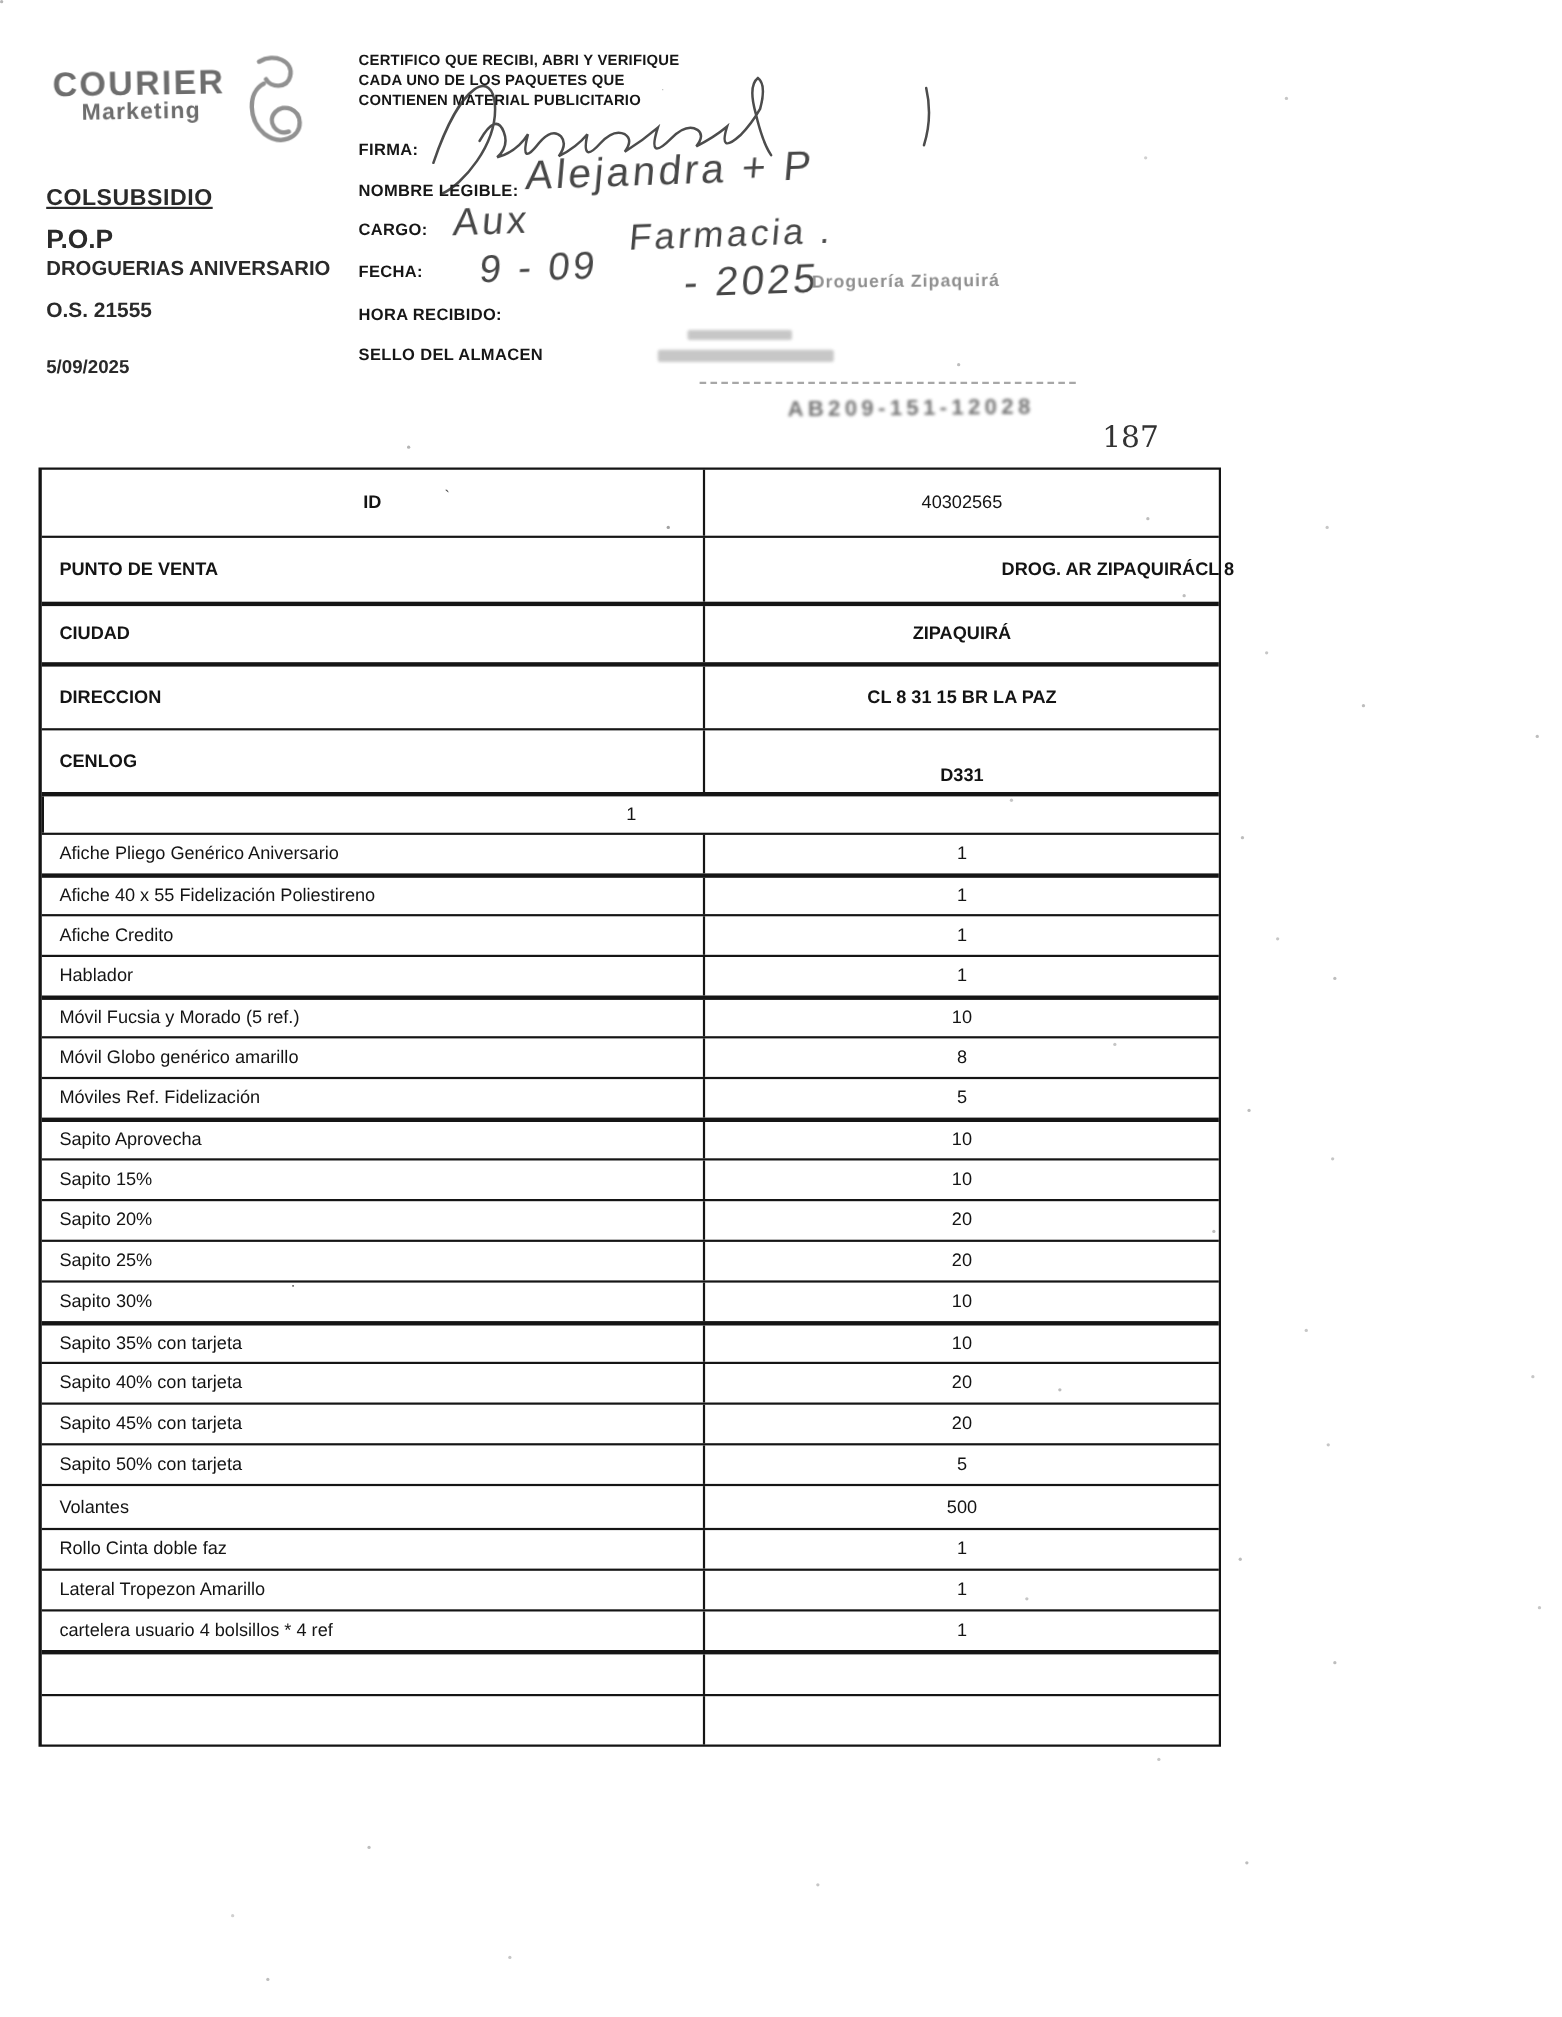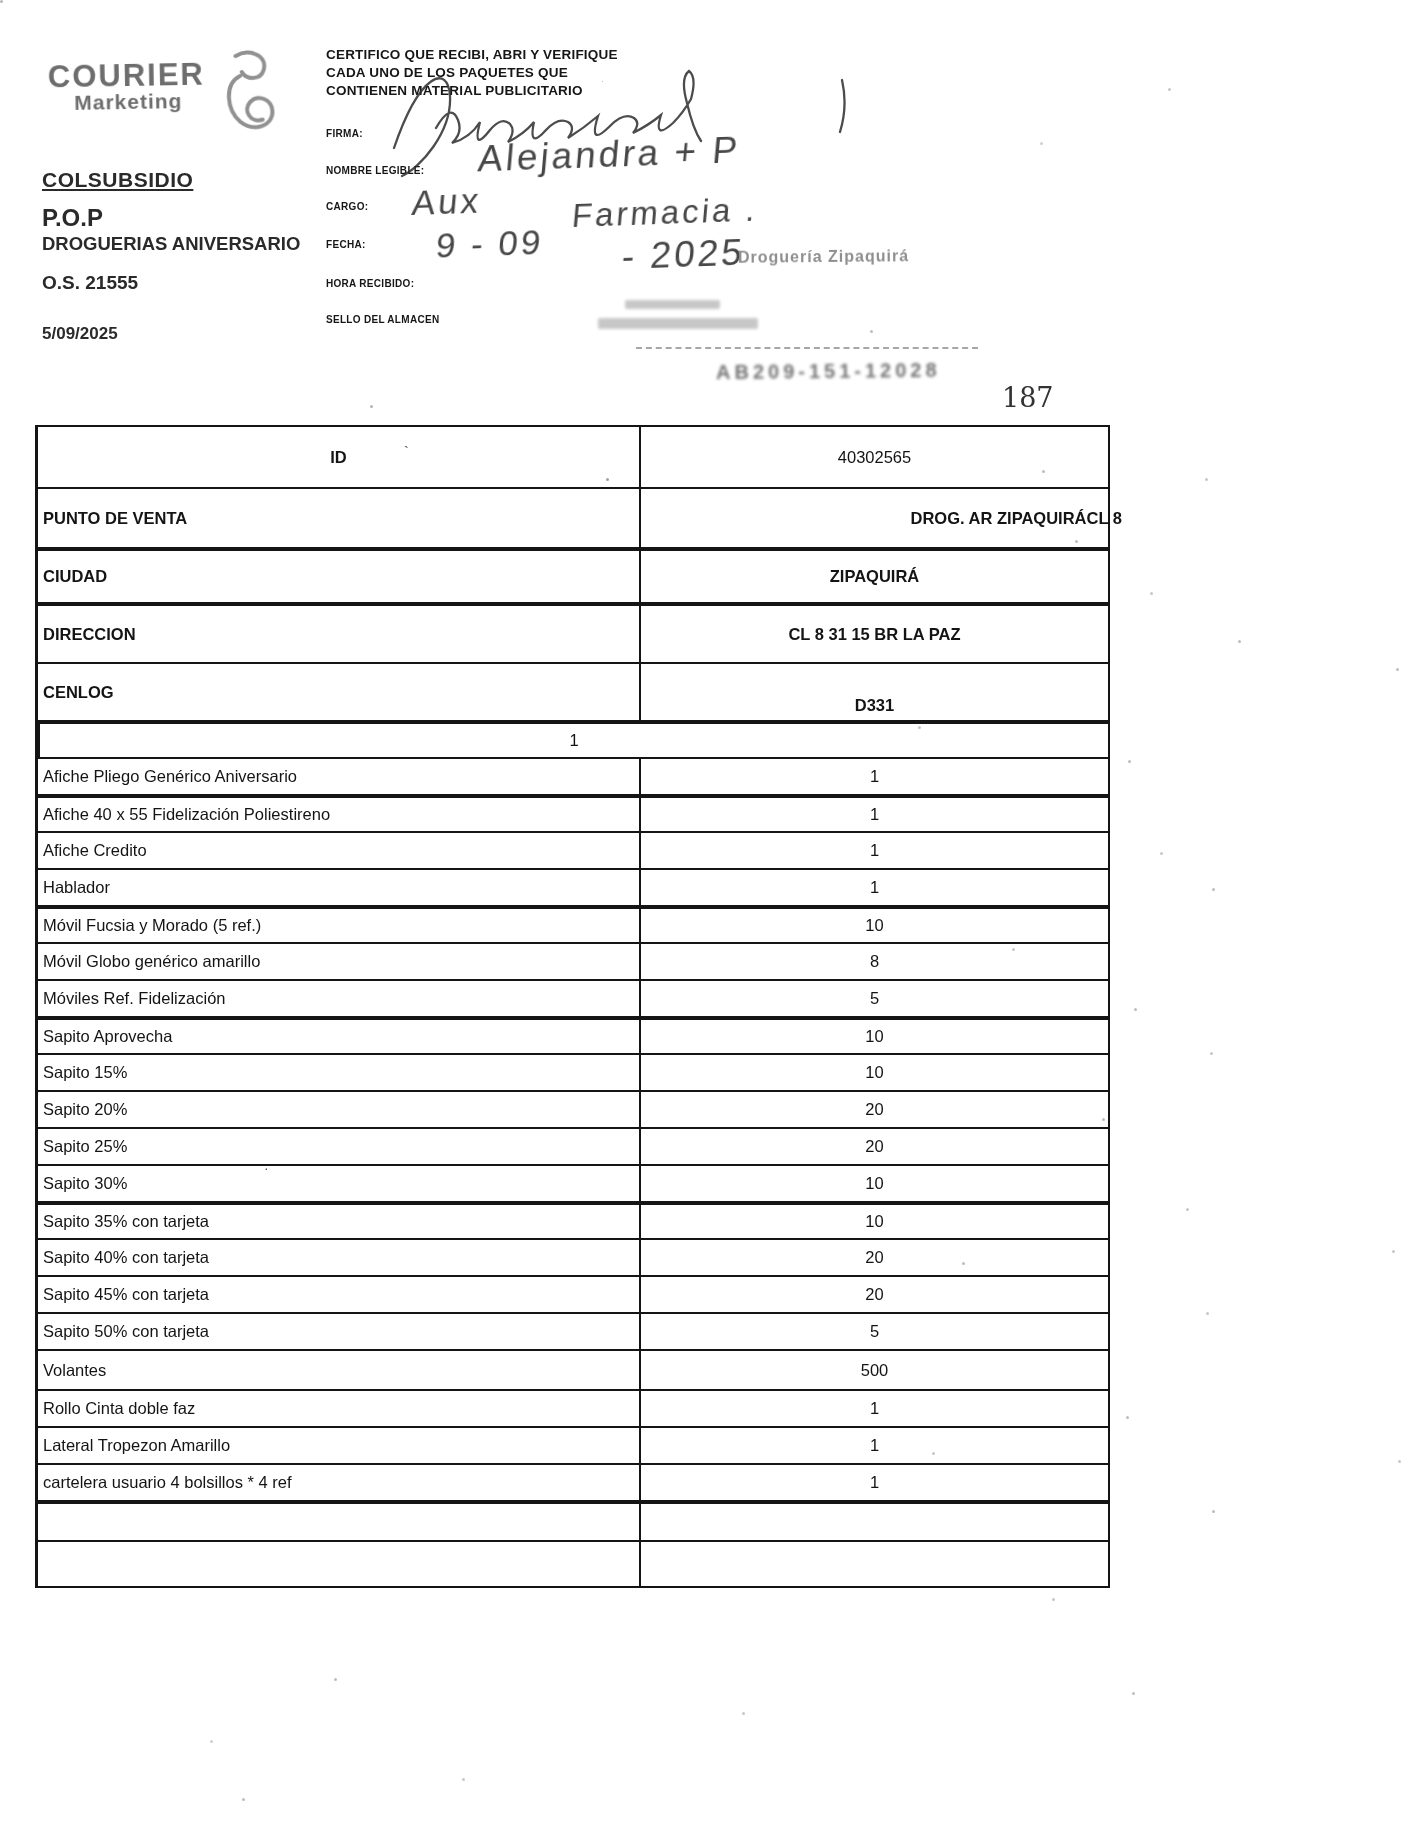--- a/index.html
+++ b/index.html
@@ -14,21 +14,21 @@
   .logo .l2{font-size:21px;font-weight:bold;letter-spacing:1px;margin:-4px 0 0 26px;}
   .logo svg{position:absolute;left:158px;top:-6px;}
   .hblock{position:absolute;left:42px;color:#2a2a2a;font-weight:bold;}
   .client{top:168px;font-size:21px;letter-spacing:.5px;text-decoration:underline;}
   .ctype{top:204px;font-size:24px;}
   .camp{top:233px;font-size:18.5px;}
   .order{top:272px;font-size:19px;text-align:center;}
   .hdate{top:324px;font-size:17px;}
   
   .cert{position:absolute;left:326px;top:46px;font-size:13.5px;font-weight:bold;line-height:18px;color:#161616;letter-spacing:.2px;}
-  .flabel{position:absolute;left:326px;font-size:10px;font-weight:bold;color:#161616;letter-spacing:.3px;}
+  .flabel{position:absolute;left:326px;font-size:15px;font-weight:bold;color:#161616;letter-spacing:.3px;}
   .f1{top:128px}.f2{top:165px}.f3{top:201px}.f4{top:239px}.f5{top:278px}.f6{top:314px}
   
   .hw{position:absolute;color:#2e2e2e;opacity:.88;transform:rotate(-2deg) skewX(-7deg);letter-spacing:3px;white-space:nowrap;filter:blur(.2px);}
   .hw-nombre{left:478px;top:134px;font-size:37px;}
   .hw-cargo1{left:412px;top:182px;font-size:35px;}
   .hw-cargo2{left:572px;top:194px;font-size:33px;}
   .hw-fecha1{left:436px;top:224px;font-size:35px;}
   .hw-fecha2{left:622px;top:234px;font-size:37px;}
   .sig{position:absolute;left:372px;top:50px;}
   
@@ -37,21 +37,21 @@
   .ss1{left:625px;top:300px;width:95px;height:9px;}
   .ss2{left:598px;top:318px;width:160px;height:11px;}
   .dashline{position:absolute;left:636px;top:347px;width:342px;border-top:2px dashed #8a8a8a;opacity:.75;}
   .stamp2{position:absolute;left:716px;top:360px;font-size:20px;font-weight:bold;color:#4e4e4e;letter-spacing:4px;filter:blur(1.4px);opacity:.8;transform:rotate(-.6deg);}
   .pagenum{position:absolute;left:1002px;top:382px;font-family:"DejaVu Serif",serif;font-size:27px;color:#333;}
   
   .tbl{position:absolute;left:35px;top:425px;width:1075px;border:2.5px solid #141414;border-left-width:3px;box-sizing:border-box;background:#fff;}
   .row{display:flex;border-top:2.5px solid #151515;box-sizing:border-box;height:37px;}
   .row:first-child{border-top:none;}
   .row.hv{border-top-width:4px;}
-  .cl{width:601px;box-sizing:border-box;display:flex;align-items:center;padding:0 5px;font-size:16.5px;color:#141414;}
+  .cl{width:601px;box-sizing:border-box;display:flex;align-items:center;padding:0 16px;font-size:16.5px;color:#141414;}
   .cr{flex:1;display:flex;align-items:center;justify-content:center;border-left:2px solid #151515;font-size:16.5px;color:#141414;box-sizing:border-box;}
   .h60{height:60px}.h55{height:55px}.h58{height:58px}.h40{height:40px}.h46{height:46px}
   .b{font-weight:bold}
   .bi{font-weight:bold;font-style:italic}
   .ctr{justify-content:center;padding:12px}
   .valr{justify-content:flex-end;padding-right:0;margin-right:-14px;}
   .vbot{align-items:flex-end;padding-bottom:5px;}
   
   .speck{position:absolute;width:3px;height:3px;background:#7a7a7a;border-radius:50%;opacity:.55;
     box-shadow:1168px 88px 0 0 #999, 870px 330px 0 0 #888, 1040px 142px 0 0 #aaa,

